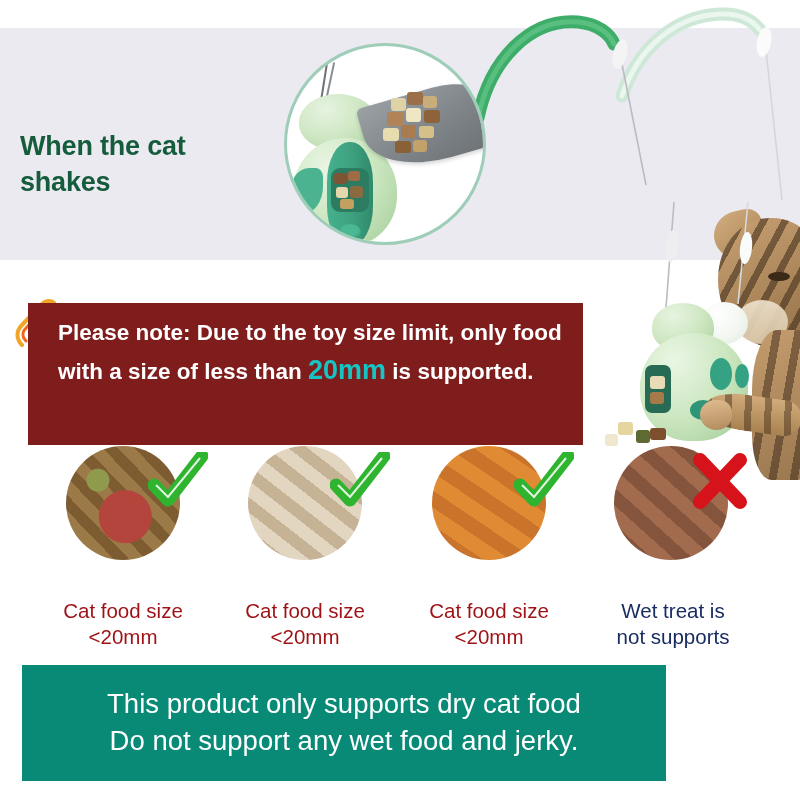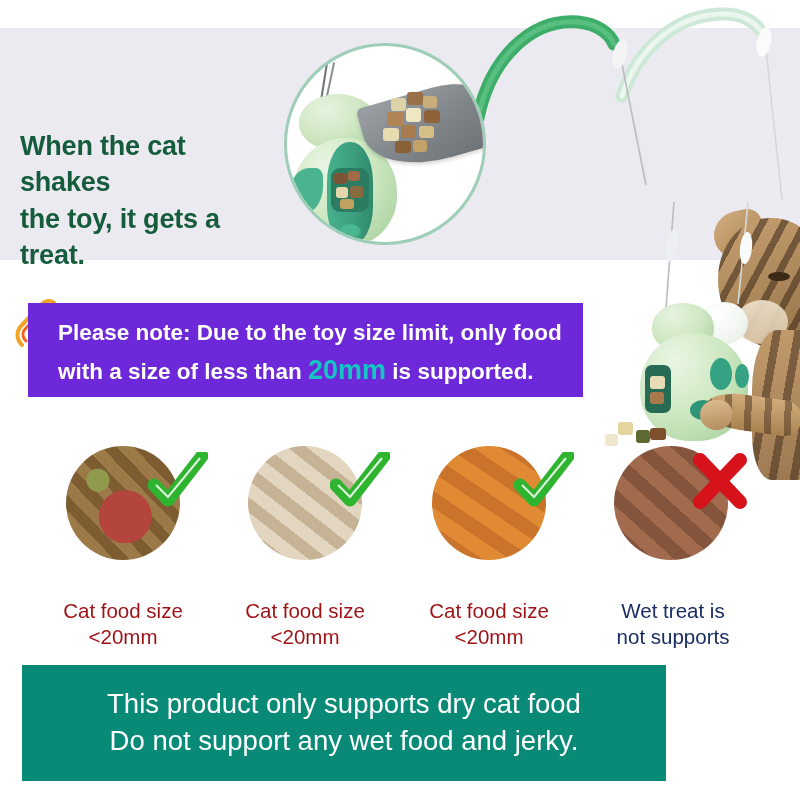--- a/index.html
+++ b/index.html
@@ -74,22 +74,22 @@
     border-radius: 6px 40% 8px 60%;
     transform: rotate(-16deg);
     box-shadow: 0 2px 4px rgba(0,0,0,.18);
   }
 
   
   .kb { position: absolute; border-radius: 3px; }
 
   
   .note-box {
-    position: absolute; left: 28px; top: 303px; width: 555px; height: 94px;
-    background: #6d28d9;
+    position: absolute; left: 28px; top: 303px; width: 555px; height: 142px;
+    background: #7f1d1d;
   }
   .note-text {
     position: absolute; left: 30px; top: 13px; width: 510px;
     color: #ffffff; font-size: 22.5px; line-height: 1.52; font-weight: 600;
   }
   .note-highlight { color: #17c4c4; font-size: 27px; font-weight: 600; }
   .paperclip {
     position: absolute; left: 12px; top: 291px; width: 44px; height: 62px;
   }
 
@@ -231,21 +231,20 @@
     <path d="M152,96 C168,48 205,16 250,14 C272,13 284,22 290,30" stroke="#cde8d6" stroke-width="13" fill="none" stroke-linecap="round"></path>
     <path d="M152,96 C168,48 205,16 250,14 C272,13 284,22 290,30" stroke="#eaf6ee" stroke-width="5" fill="none" stroke-linecap="round"></path>
     <line x1="152" y1="64" x2="176" y2="185" stroke="#b9bcc0" stroke-width="1.6"></line>
     <line x1="296" y1="50" x2="312" y2="200" stroke="#d4d7da" stroke-width="1.6"></line>
     <ellipse cx="150" cy="54" rx="7" ry="15" fill="#f4f4f5" transform="rotate(14 150 54)"></ellipse>
     <ellipse cx="294" cy="42" rx="7" ry="15" fill="#fbfbfc" transform="rotate(10 294 42)"></ellipse>
   </svg>
 
   <div class="headline">
     <div>When the cat shakes</div>
-    <div>the toy, it gets a treat.</div>
   </div>
 
   <div class="inset-circle">
     <div class="inset-rod"></div>
     <div class="inset-rod2"></div>
     <div class="inset-toy-head"></div>
     <div class="inset-toy-body"></div>
     <div class="inset-toy-wing"></div>
     <div class="inset-toy-band"></div>
     <div class="inset-toy-window">

